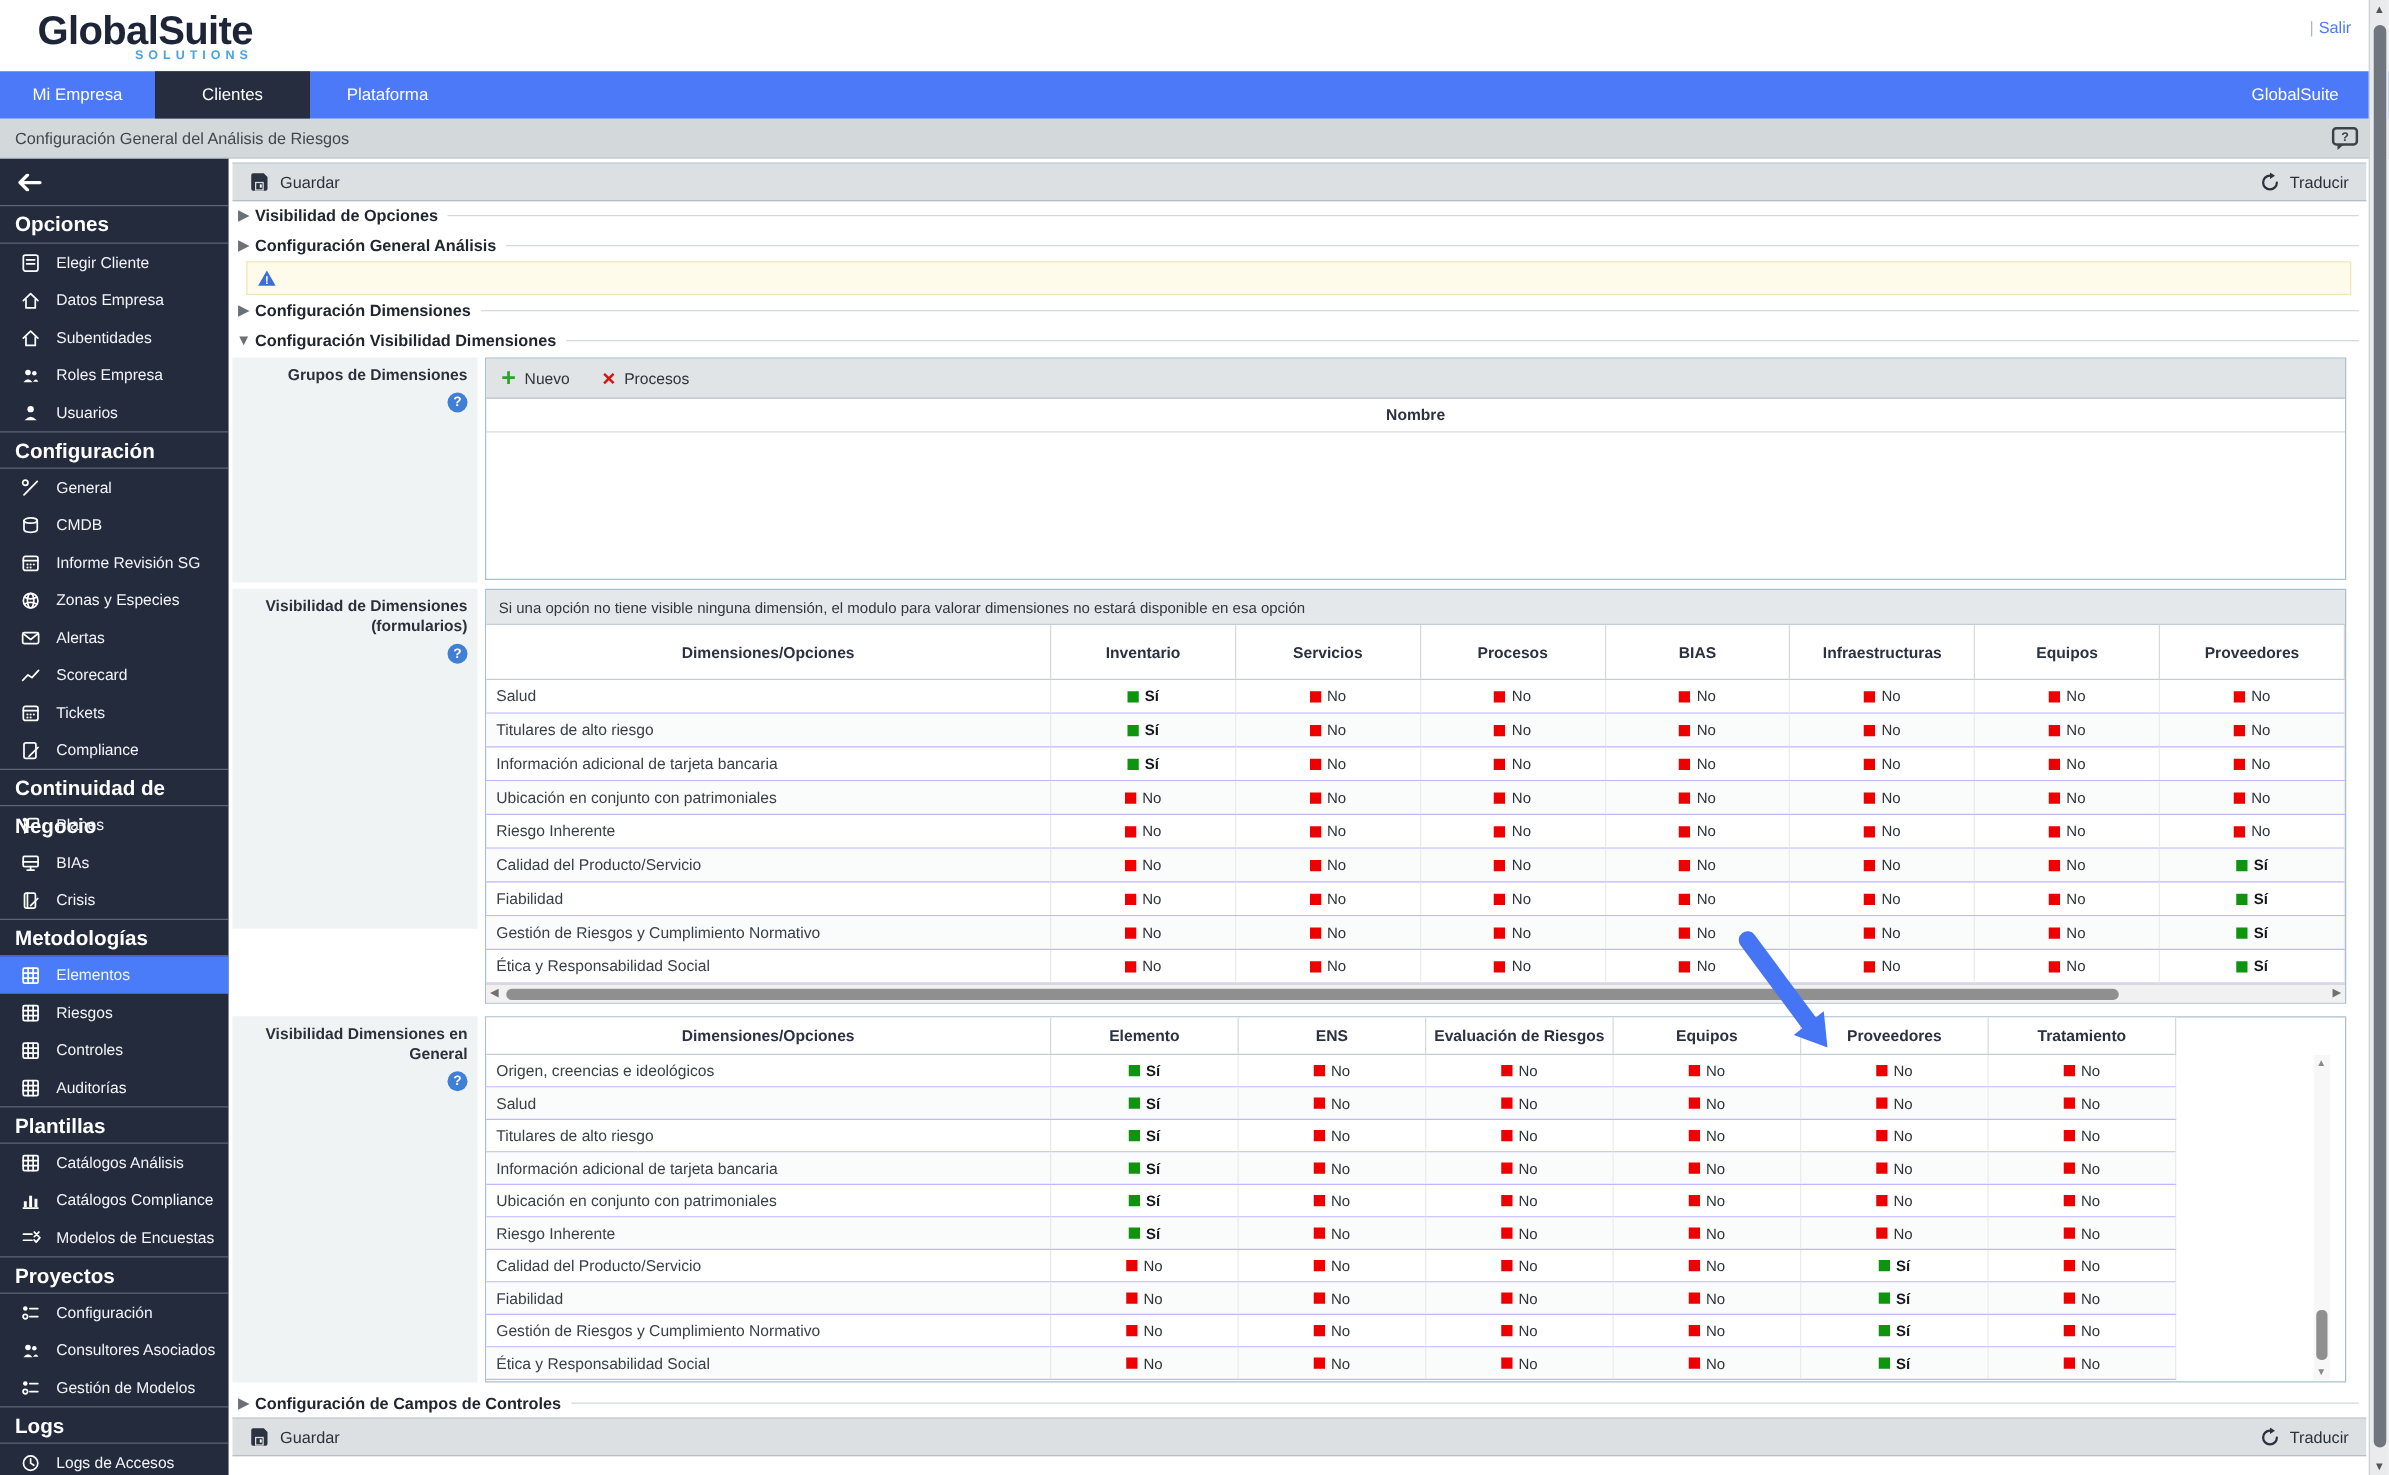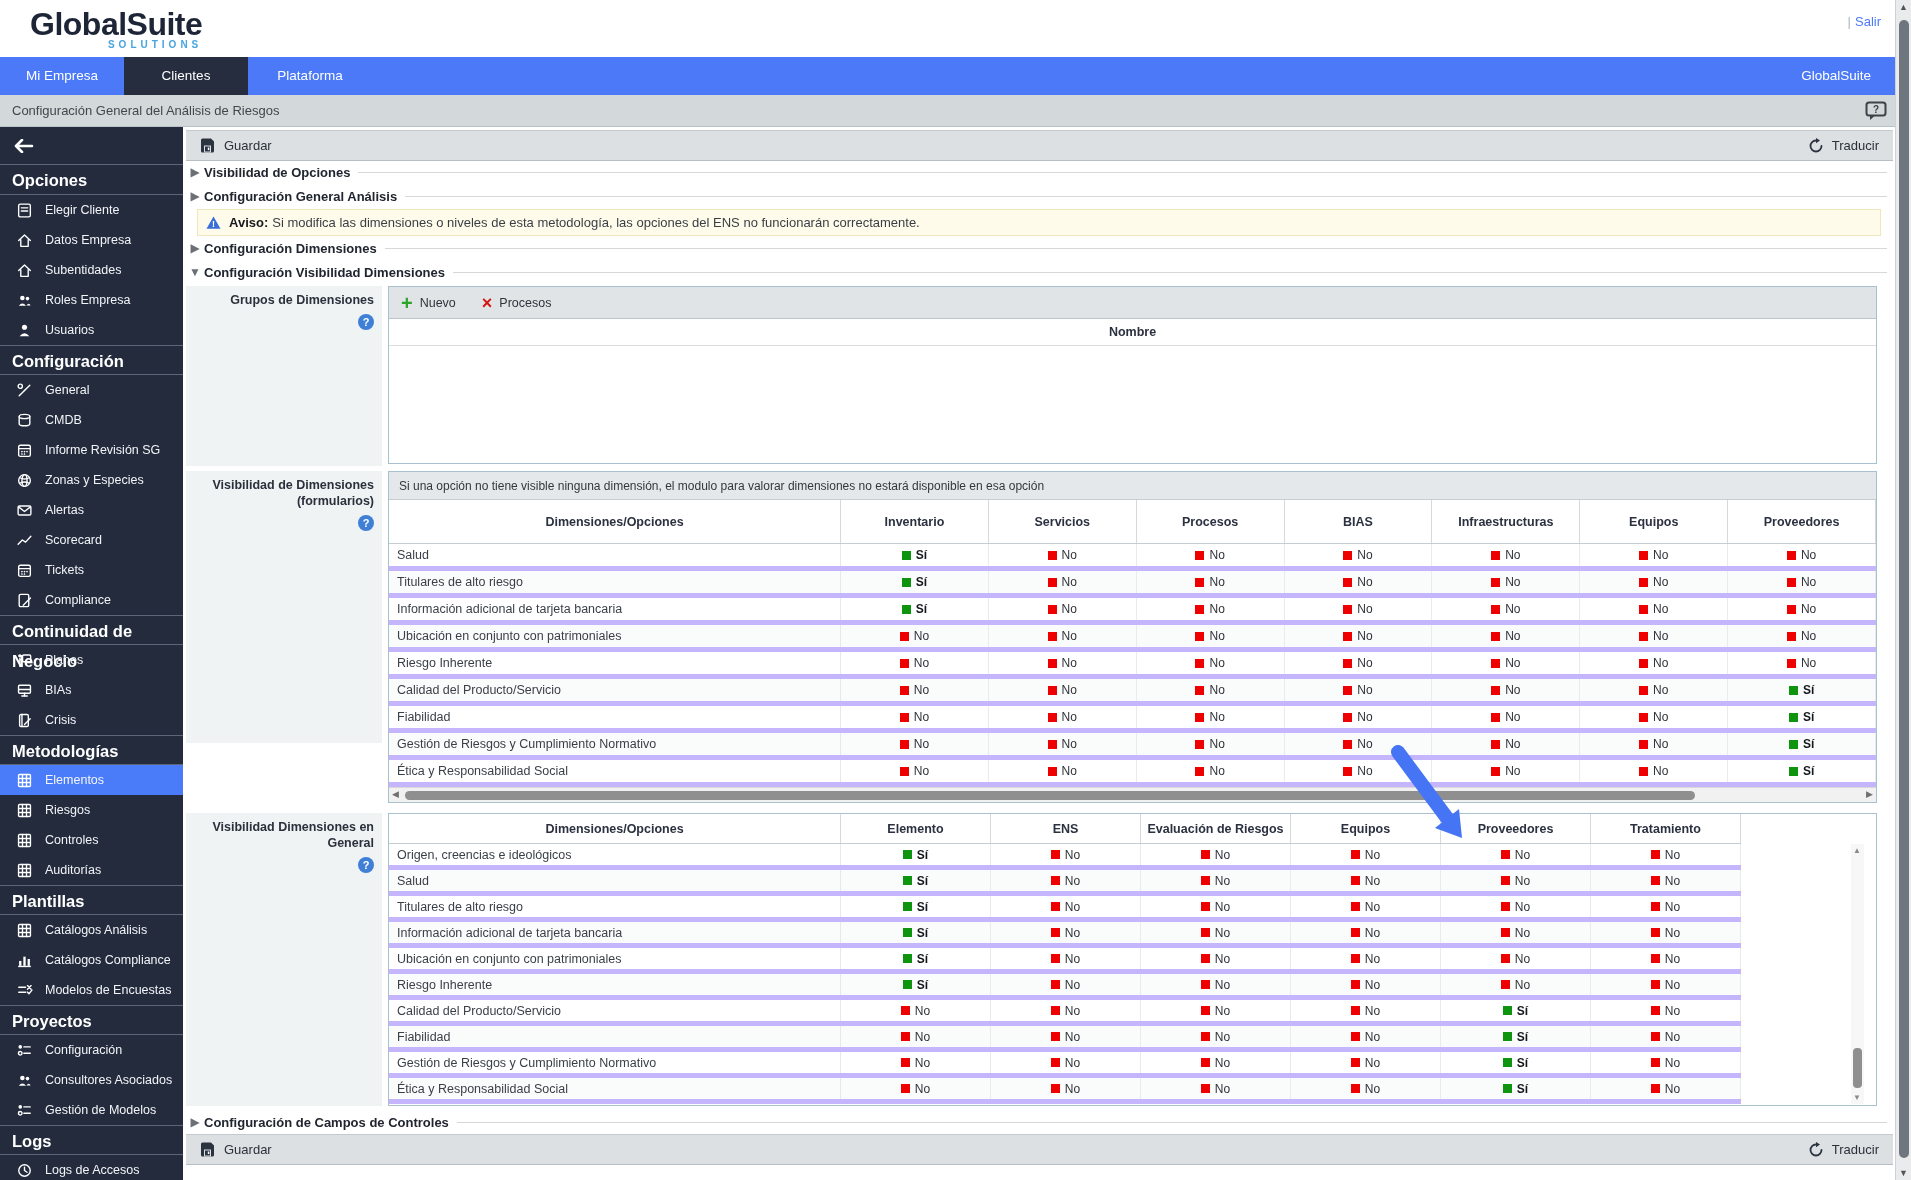--- a/index.html
+++ b/index.html
@@ -64,21 +64,21 @@
   .plus-glyph { color:#2aa52a; font-size:20px; font-weight:800; line-height:14px; }
   .x-glyph { color:#d21616; font-size:18px; font-weight:800; line-height:14px; }
   .name-header { height:27px; line-height:27px; text-align:center; font-size:12.5px; font-weight:700; color:#2b3140; border-bottom:1px solid #d8dcdf; }
   .name-row { height:27px; line-height:27px; padding-left:8px; font-size:12.5px; color:#3a3f47; border-bottom:1px solid #e2e6e8; cursor:pointer; }
 
   .info-bar { height:28px; line-height:28px; background:#e4e8ea; border-bottom:1px solid #c6ced4; font-size:12px; color:#33383e; padding-left:10px; }
 
   .tbl-header { display:flex; border-bottom:1px solid #c6cdd2; background:#fff; }
   .th { font-size:12.5px; font-weight:700; color:#2b3140; text-align:center; border-right:1px solid #d6d9dc; display:flex; align-items:center; justify-content:center; }
   .th.first { justify-content:center; }
-  .tbl-row { display:flex; border-bottom:5px solid #c4b5fd; }
+  .tbl-row { display:flex; border-bottom:1px solid #c4b5fd; }
   .tbl-row.alt { background:#fafbfb; }
   .td-label { font-size:12.5px; color:#3a3f47; padding-left:8px; display:flex; align-items:center; border-right:1px solid #e6e9ea; }
   .td-val { display:flex; align-items:center; justify-content:center; border-right:1px solid #e9ecee; cursor:pointer; }
   .sq { width:9px; height:9px; display:inline-block; margin-right:5px; }
   .vtext { font-size:12px; color:#2f3338; }
   .vtext.yes { font-weight:800; color:#15181c; }
 
   .hscroll { height:15px; background:#f1f1f1; border-top:1px solid #d9d9d9; position:relative; }
   .hscroll .thumb { position:absolute; left:16px; top:3px; height:9px; width:1290px; background:#8f8f8f; border-radius:5px; }
   .hscroll .arr { position:absolute; top:1px; font-size:9px; color:#707070; }
@@ -411,21 +411,20 @@
     <span class="sec-line"></span>
   </div>
 
   <div class="aviso" style="top:82px;">
     <span class="warn">
       <svg viewBox="0 0 16 14">
           <path d="M8 0.5 L15.5 13.5 H0.5 Z" fill="#3a6fd8"></path>
           <text x="8" y="12" text-anchor="middle" font-size="9.5" font-weight="bold" fill="#fff">!</text>
         </svg>
     </span>
-    <span class="txt"><b>Aviso:</b><span>Si modifica las dimensiones o niveles de esta metodología, las opciones del ENS no funcionarán correctamente.</span></span>
   </div>
 
   <div class="sec-row" style="top:109px;">
     <span class="sec-tri">▶</span>
     <span class="sec-title">Configuración Dimensiones</span>
     <span class="sec-line"></span>
   </div>
   <div class="sec-row" style="top:133px;">
     <span class="sec-tri">▼</span>
     <span class="sec-title">Configuración Visibilidad Dimensiones</span>

